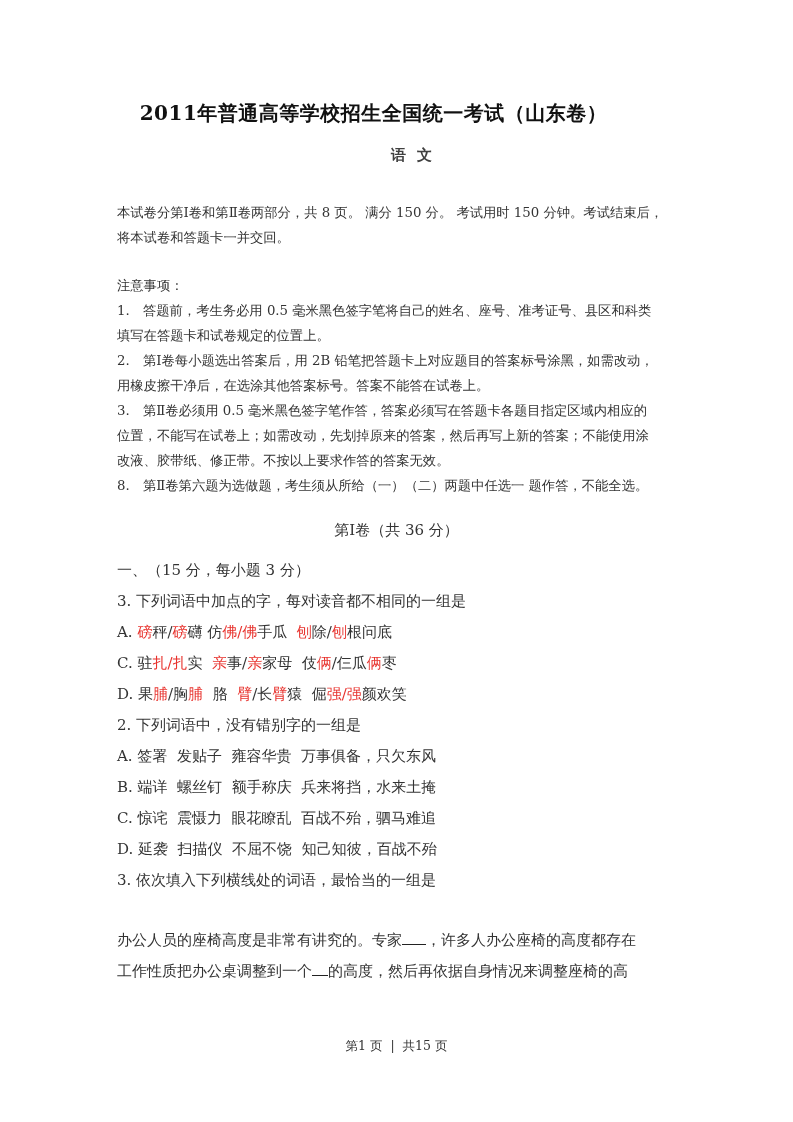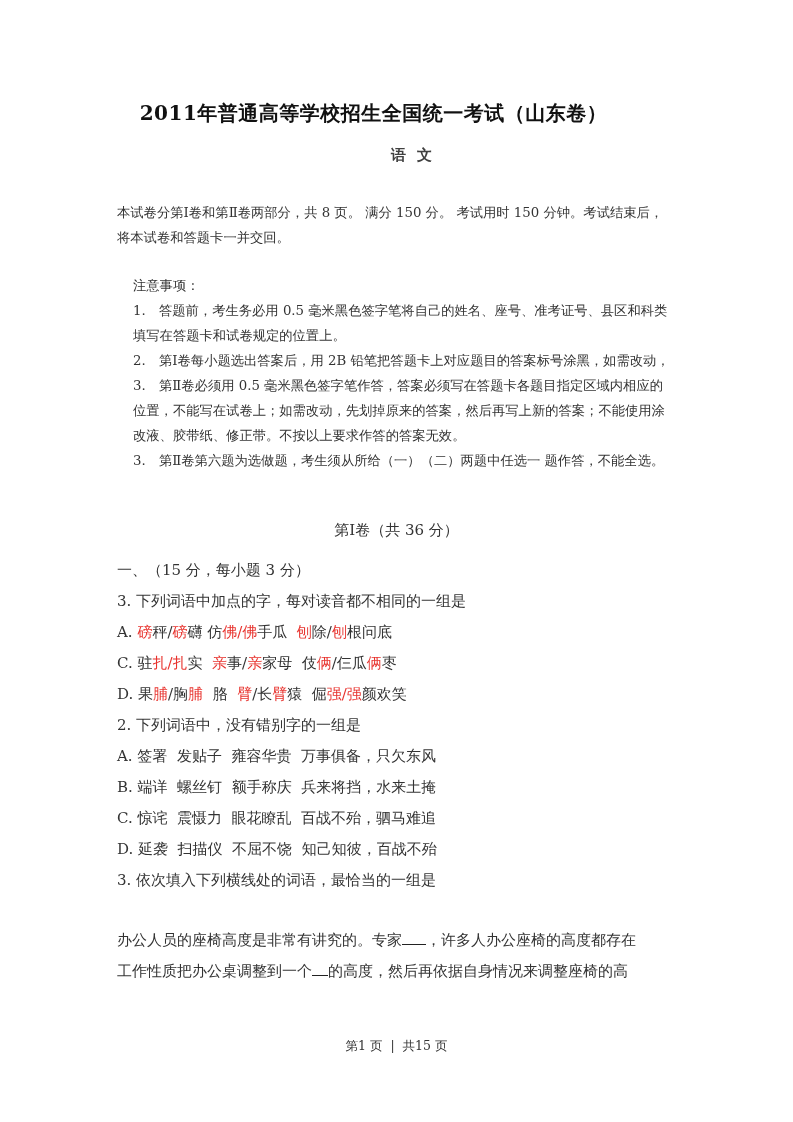--- a/index.html
+++ b/index.html
@@ -6,21 +6,21 @@
     body { width: 793px; height: 1122px; position: relative; overflow: hidden;
       font-family: "DejaVu Serif", "Liberation Serif", serif; color: #222; }
     .page { position: absolute; left: 0; top: 0; width: 793px; height: 1122px; }
     .title { position: absolute; top: 100px; left: 0; width: 747px; text-align: center;
       font-size: 20px; font-weight: bold; color: #111; letter-spacing: 0.5px; }
     .subject { position: absolute; top: 146px; left: 15px; width: 793px; text-align: center;
       font-size: 15px; font-weight: bold; color: #404040; word-spacing: 6px; }
     .para { position: absolute; left: 117px; width: 560px; font-size: 13.3px; line-height: 25px; color: #333; }
     .intro { top: 200px; }
     .notice { top: 273px; }
-    .notice .line { display: block; margin-left: 16px; }
+    .notice .line { display: block; }
     .sec-title { position: absolute; top: 521px; left: 0; width: 793px; text-align: center; font-size: 15px; color: #333; }
     .qs { position: absolute; left: 117px; top: 555px; width: 570px; font-size: 15px; color: #333; }
     .qs .row { height: 31px; line-height: 31px; white-space: nowrap; }
     .red { color: #e8322d; }
     .blank { display: inline-block; border-bottom: 1.5px solid #222; height: 16px; vertical-align: baseline; }
     .b3 { width: 24px; } .b2 { width: 16px; }
     .passage { position: absolute; left: 117px; top: 925px; width: 565px; font-size: 15px; line-height: 31px; color: #333; }
     .passage .line { display: block; white-space: nowrap; }
     .footer { position: absolute; top: 1038px; left: 0; width: 793px; text-align: center; font-size: 12.5px; color: #333; }
   </style>
@@ -34,24 +34,25 @@
   <div class="para intro">
     <span style="display:block">本试卷分第Ⅰ卷和第Ⅱ卷两部分，共 8 页。 满分 150 分。 考试用时 150 分钟。考试结束后，</span>
     <span style="display:block">将本试卷和答题卡一并交回。</span>
   </div>
 
   <div class="para notice">
     <span class="line">注意事项：</span>
     <span class="line">1.　答题前，考生务必用 0.5 毫米黑色签字笔将自己的姓名、座号、准考证号、县区和科类</span>
     <span class="line">填写在答题卡和试卷规定的位置上。</span>
     <span class="line">2.　第Ⅰ卷每小题选出答案后，用 2B 铅笔把答题卡上对应题目的答案标号涂黑，如需改动，</span>
+    <span class="line">用橡皮擦干净后，在选涂其他答案标号。答案不能答在试卷上。</span>
     <span class="line">3.　第Ⅱ卷必须用 0.5 毫米黑色签字笔作答，答案必须写在答题卡各题目指定区域内相应的</span>
     <span class="line">位置，不能写在试卷上；如需改动，先划掉原来的答案，然后再写上新的答案；不能使用涂</span>
     <span class="line">改液、胶带纸、修正带。不按以上要求作答的答案无效。</span>
-    <span class="line">3.　第Ⅱ卷第六题为选做题，考生须从所给（一）（二）两题中任选一 题作答，不能全选。</span>
+    <span class="line">8.　第Ⅱ卷第六题为选做题，考生须从所给（一）（二）两题中任选一 题作答，不能全选。</span>
   </div>
 
   <div class="sec-title">第Ⅰ卷（共 36 分）</div>
 
   <div class="qs">
     <div class="row">一、（15 分，每小题 3 分）</div>
     <div class="row">3. 下列词语中加点的字，每对读音都不相同的一组是</div>
 
     <div class="row">
       <span>A. </span><span class="red">磅</span><span>秤/</span><span class="red">磅</span><span>礴  仿</span><span class="red">佛</span><span class="red">/</span><span class="red">佛</span><span style="white-space:pre">手瓜  </span><span class="red">刨</span><span>除/</span><span class="red">刨</span><span>根问底</span>

